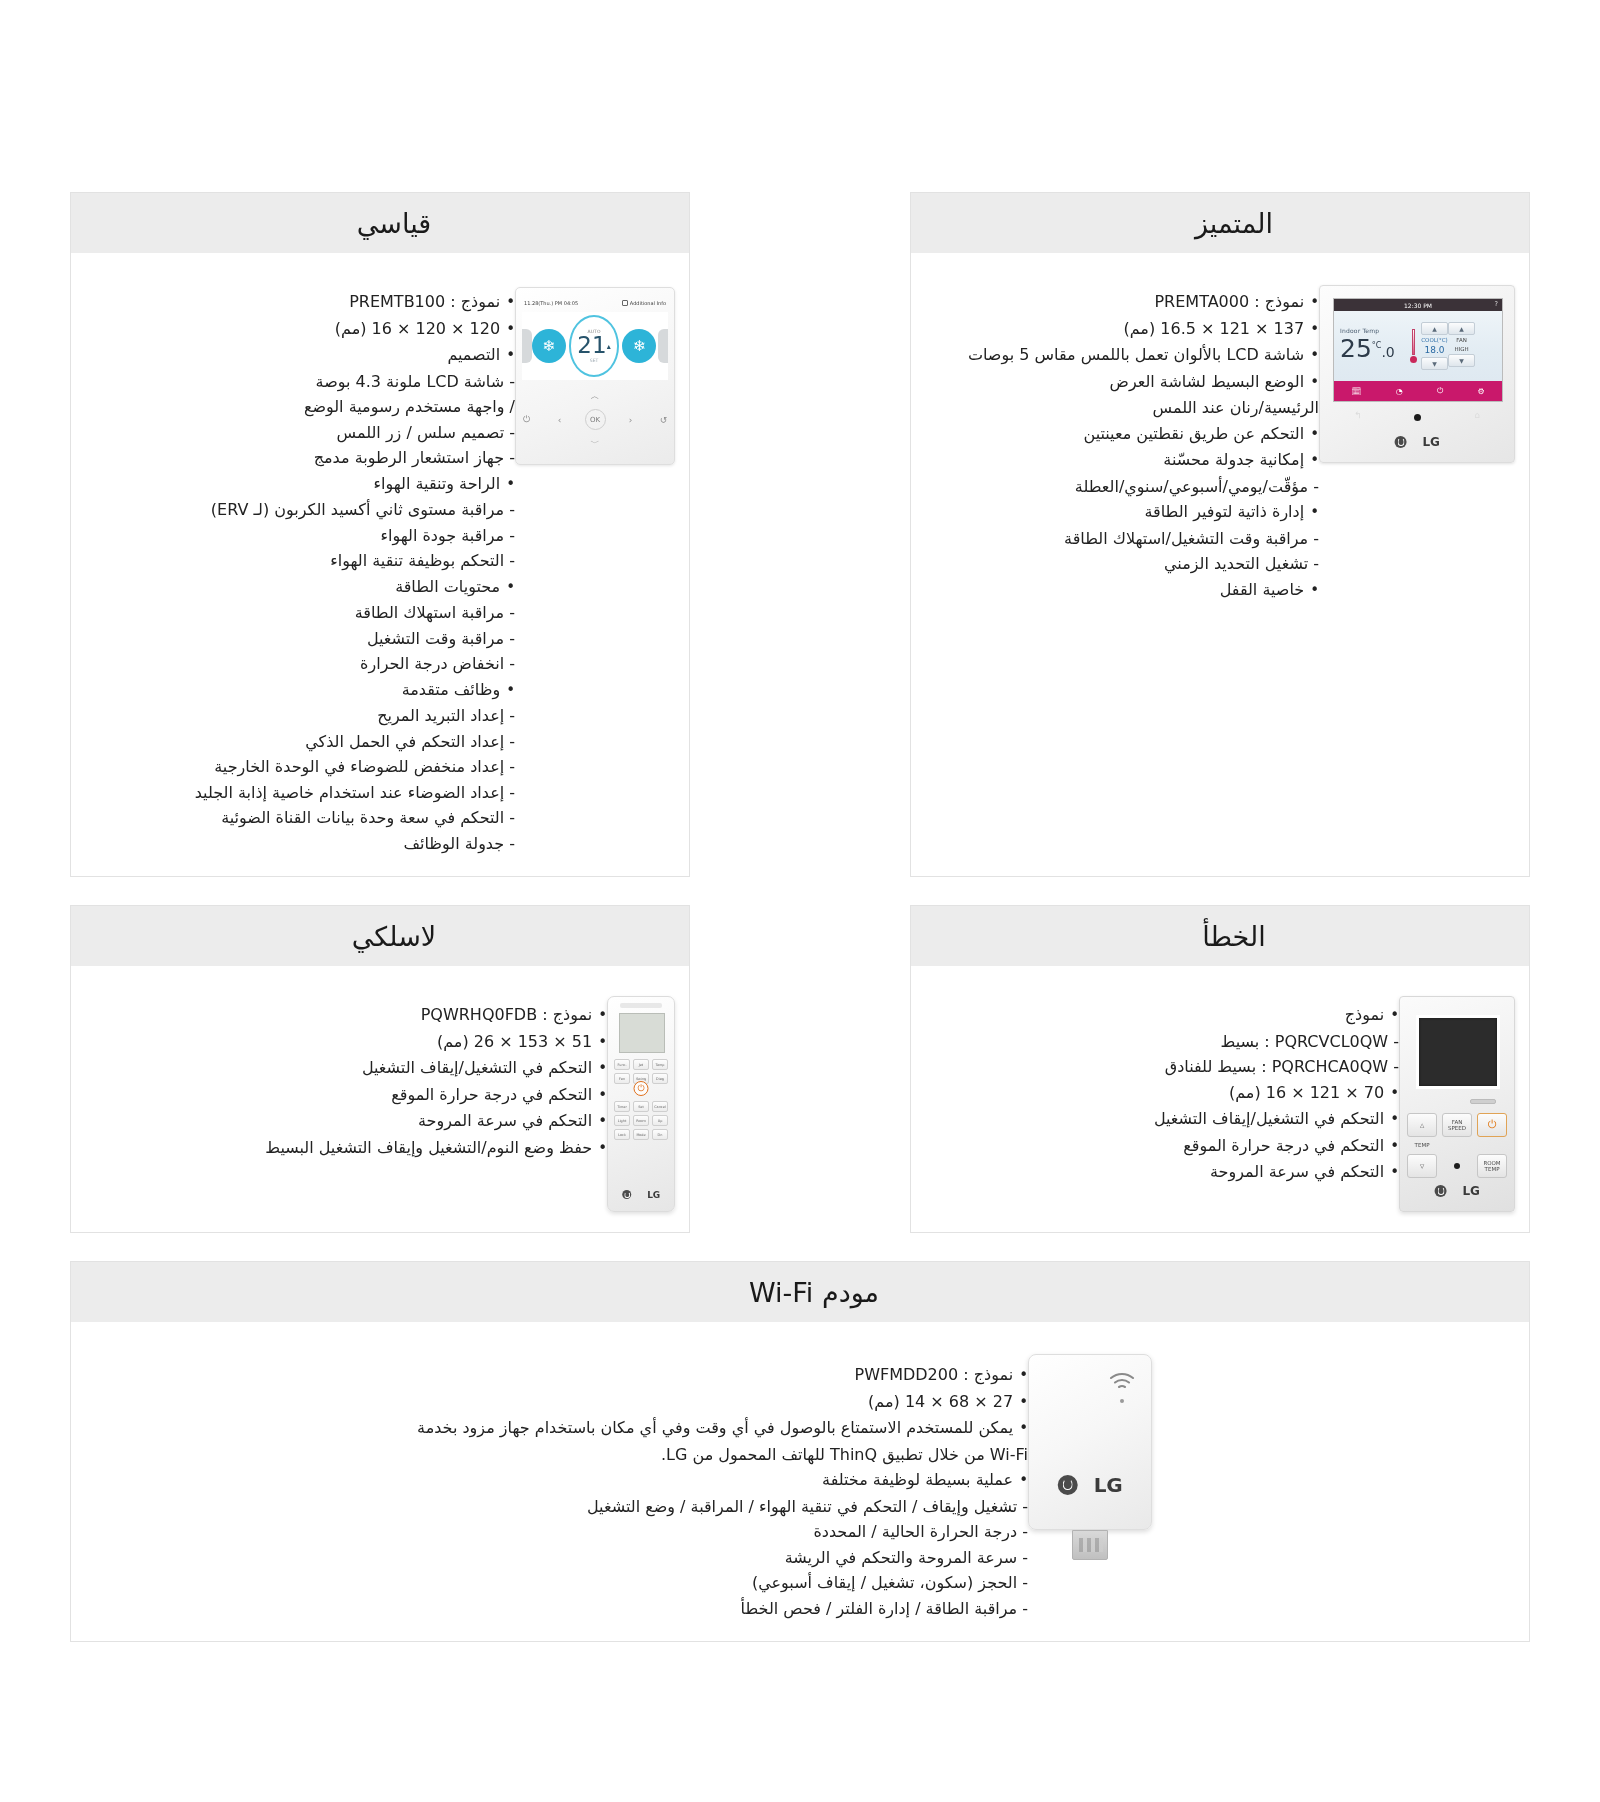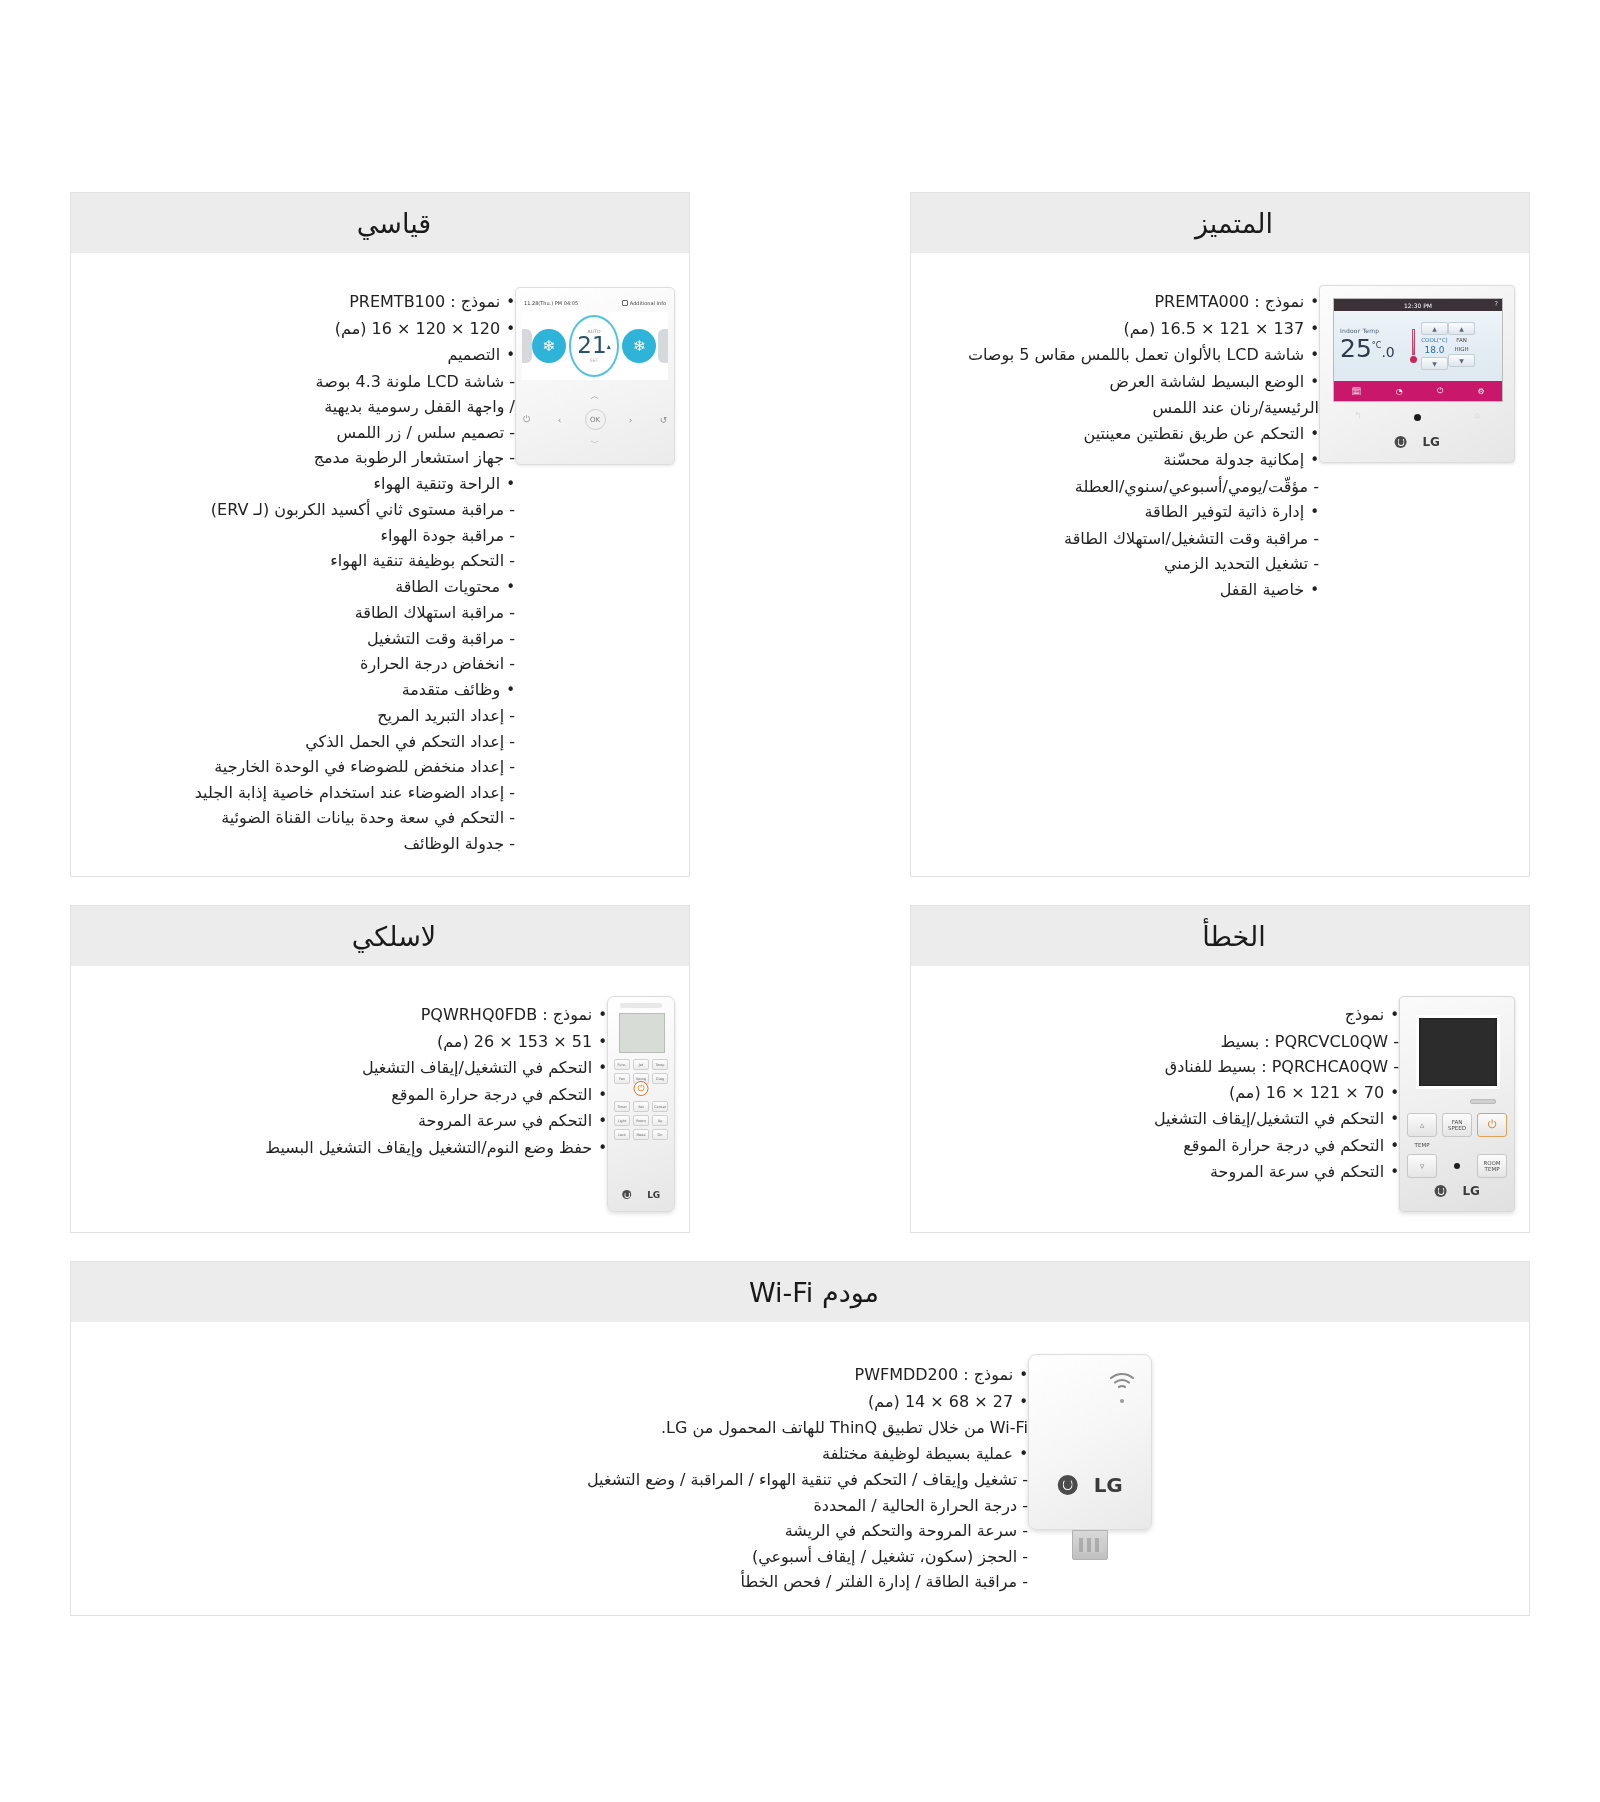--- a/index.html
+++ b/index.html
@@ -485,21 +485,21 @@
       <section class="panel half">
         <div class="panel-header">
           <h2 class="panel-title">قياسي</h2>
         </div>
         <div class="panel-body">
           <div class="spec-list">
             <div class="spec-line bullet">نموذج : PREMTB100</div>
             <div class="spec-line bullet">120 × 120 × 16 (مم)</div>
             <div class="spec-line bullet">التصميم</div>
             <div class="spec-line dash">- شاشة LCD ملونة 4.3 بوصة</div>
-            <div class="spec-line dash">/ واجهة القفل رسومية بديهية</div>
+            <div class="spec-line dash">/ واجهة مستخدم رسومية الوضع</div>
             <div class="spec-line dash">- تصميم سلس / زر اللمس</div>
             <div class="spec-line dash">- جهاز استشعار الرطوبة مدمج</div>
             <div class="spec-line bullet">الراحة وتنقية الهواء</div>
             <div class="spec-line dash">- مراقبة مستوى ثاني أكسيد الكربون (لـ ERV)</div>
             <div class="spec-line dash">- مراقبة جودة الهواء</div>
             <div class="spec-line dash">- التحكم بوظيفة تنقية الهواء</div>
             <div class="spec-line bullet">محتويات الطاقة</div>
             <div class="spec-line dash">- مراقبة استهلاك الطاقة</div>
             <div class="spec-line dash">- مراقبة وقت التشغيل</div>
             <div class="spec-line dash">- انخفاض درجة الحرارة</div>
@@ -653,20 +653,21 @@
 
     <div class="row">
       <section class="panel full">
         <div class="panel-header">
           <h2 class="panel-title">مودم Wi-Fi</h2>
         </div>
         <div class="panel-body">
           <div class="spec-list">
             <div class="spec-line bullet">نموذج : PWFMDD200</div>
             <div class="spec-line bullet">27 × 68 × 14 (مم)</div>
+            <div class="spec-line bullet">يمكن للمستخدم الاستمتاع بالوصول في أي وقت وفي أي مكان باستخدام جهاز مزود بخدمة</div>
             <div class="spec-line dash">Wi-Fi من خلال تطبيق ThinQ للهاتف المحمول من LG.</div>
             <div class="spec-line bullet">عملية بسيطة لوظيفة مختلفة</div>
             <div class="spec-line dash">- تشغيل وإيقاف / التحكم في تنقية الهواء / المراقبة / وضع التشغيل</div>
             <div class="spec-line dash">- درجة الحرارة الحالية / المحددة</div>
             <div class="spec-line dash">- سرعة المروحة والتحكم في الريشة</div>
             <div class="spec-line dash">- الحجز (سكون، تشغيل / إيقاف أسبوعي)</div>
             <div class="spec-line dash">- مراقبة الطاقة / إدارة الفلتر / فحص الخطأ</div>
           </div>
           <div class="device-wrap" style="margin-right:40px">
             <div class="dev-modem">

